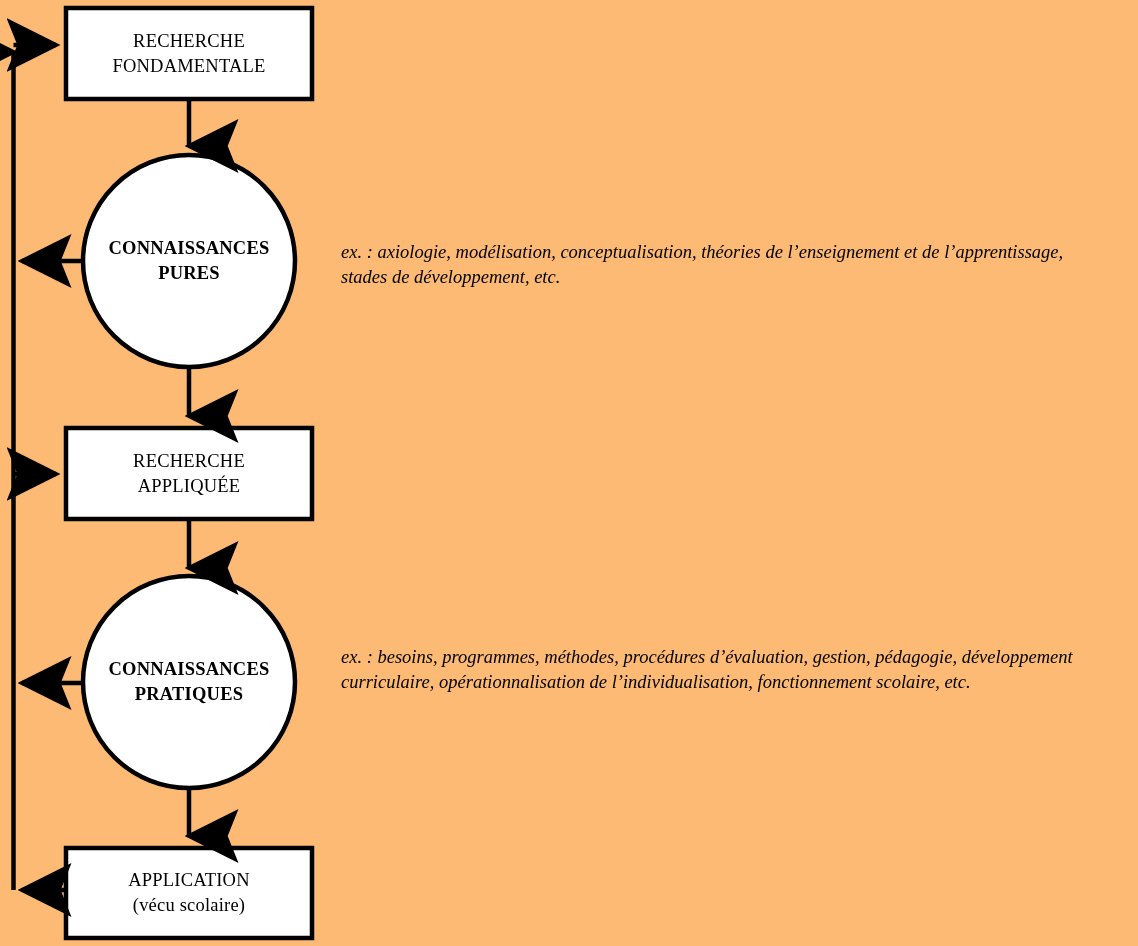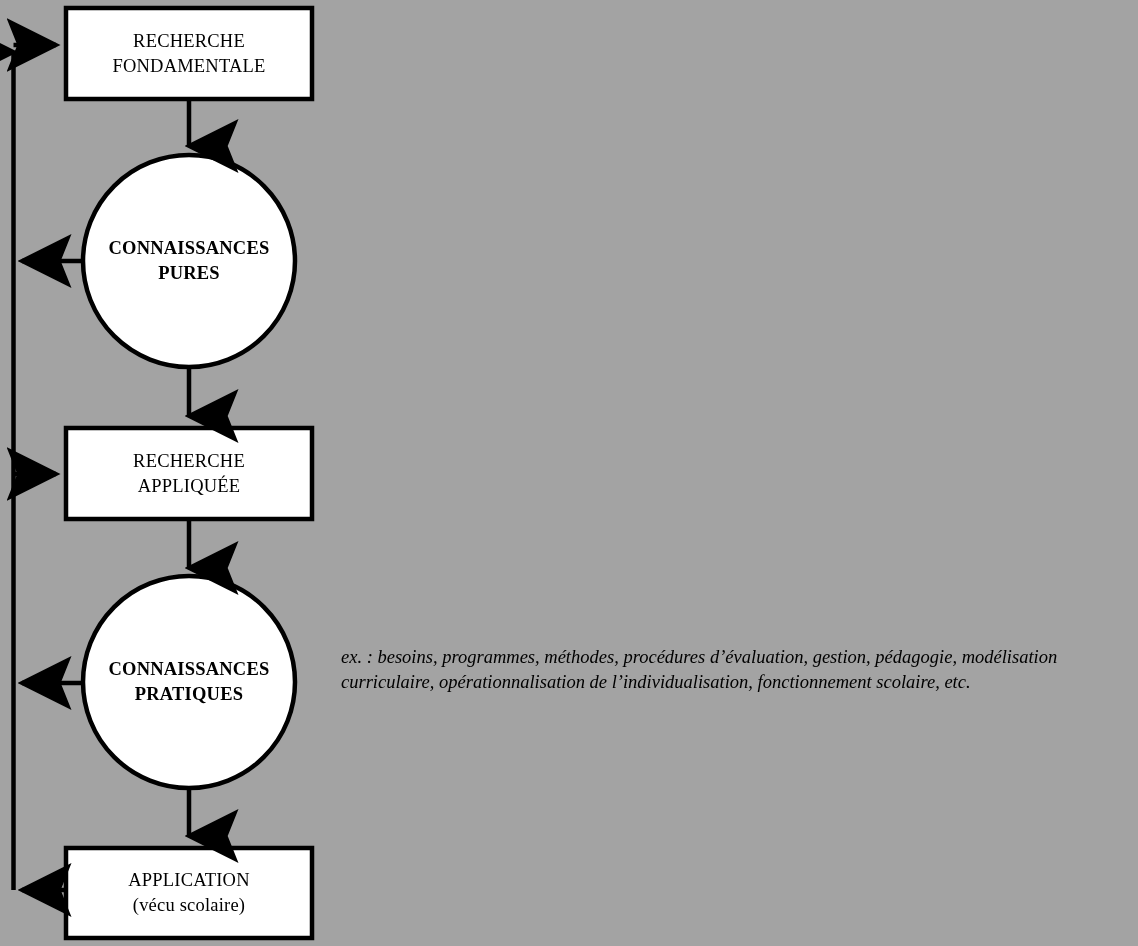--- a/index.html
+++ b/index.html
@@ -9,21 +9,21 @@
     background: #ffffff;
   }
   body {
     font-family: "Liberation Serif", "DejaVu Serif", serif;
     color: #000000;
   }
   #diagram-root {
     position: relative;
     width: 1138px;
     height: 946px;
-    background: #a3a3a3;
+    background: #fdba74;
     overflow: hidden;
   }
   #flow-svg {
     position: absolute;
     left: 0;
     top: 0;
     width: 1138px;
     height: 946px;
   }
   .node-label {
@@ -118,16 +118,17 @@
 
   <div class="node-label box-label" style="left:66px; top:428px; width:246px; height:91px;">RECHERCHE
 APPLIQUÉE</div>
 
   <div class="node-label circle-label" style="left:83px; top:643px; width:212px; height:78px;">CONNAISSANCES
 PRATIQUES</div>
 
   <div class="node-label box-label" style="left:66px; top:848px; width:246px; height:90px;">APPLICATION
 (vécu scolaire)</div>
 
+  <div class="annotation" style="left:341px; top:240px; width:745px;">ex. : axiologie, modélisation, conceptualisation, théories de l’enseignement et de l’apprentissage, stades de développement, etc.</div>
 
-  <div class="annotation" style="left:341px; top:645px; width:770px;">ex. : besoins, programmes, méthodes, procédures d’évaluation, gestion, pédagogie, modélisation curriculaire, opérationnalisation de l’individualisation, fonctionnement scolaire, etc.</div>
+  <div class="annotation" style="left:341px; top:645px; width:770px;">ex. : besoins, programmes, méthodes, procédures d’évaluation, gestion, pédagogie, développement curriculaire, opérationnalisation de l’individualisation, fonctionnement scolaire, etc.</div>
 
 </div>
 
 </body></html>

